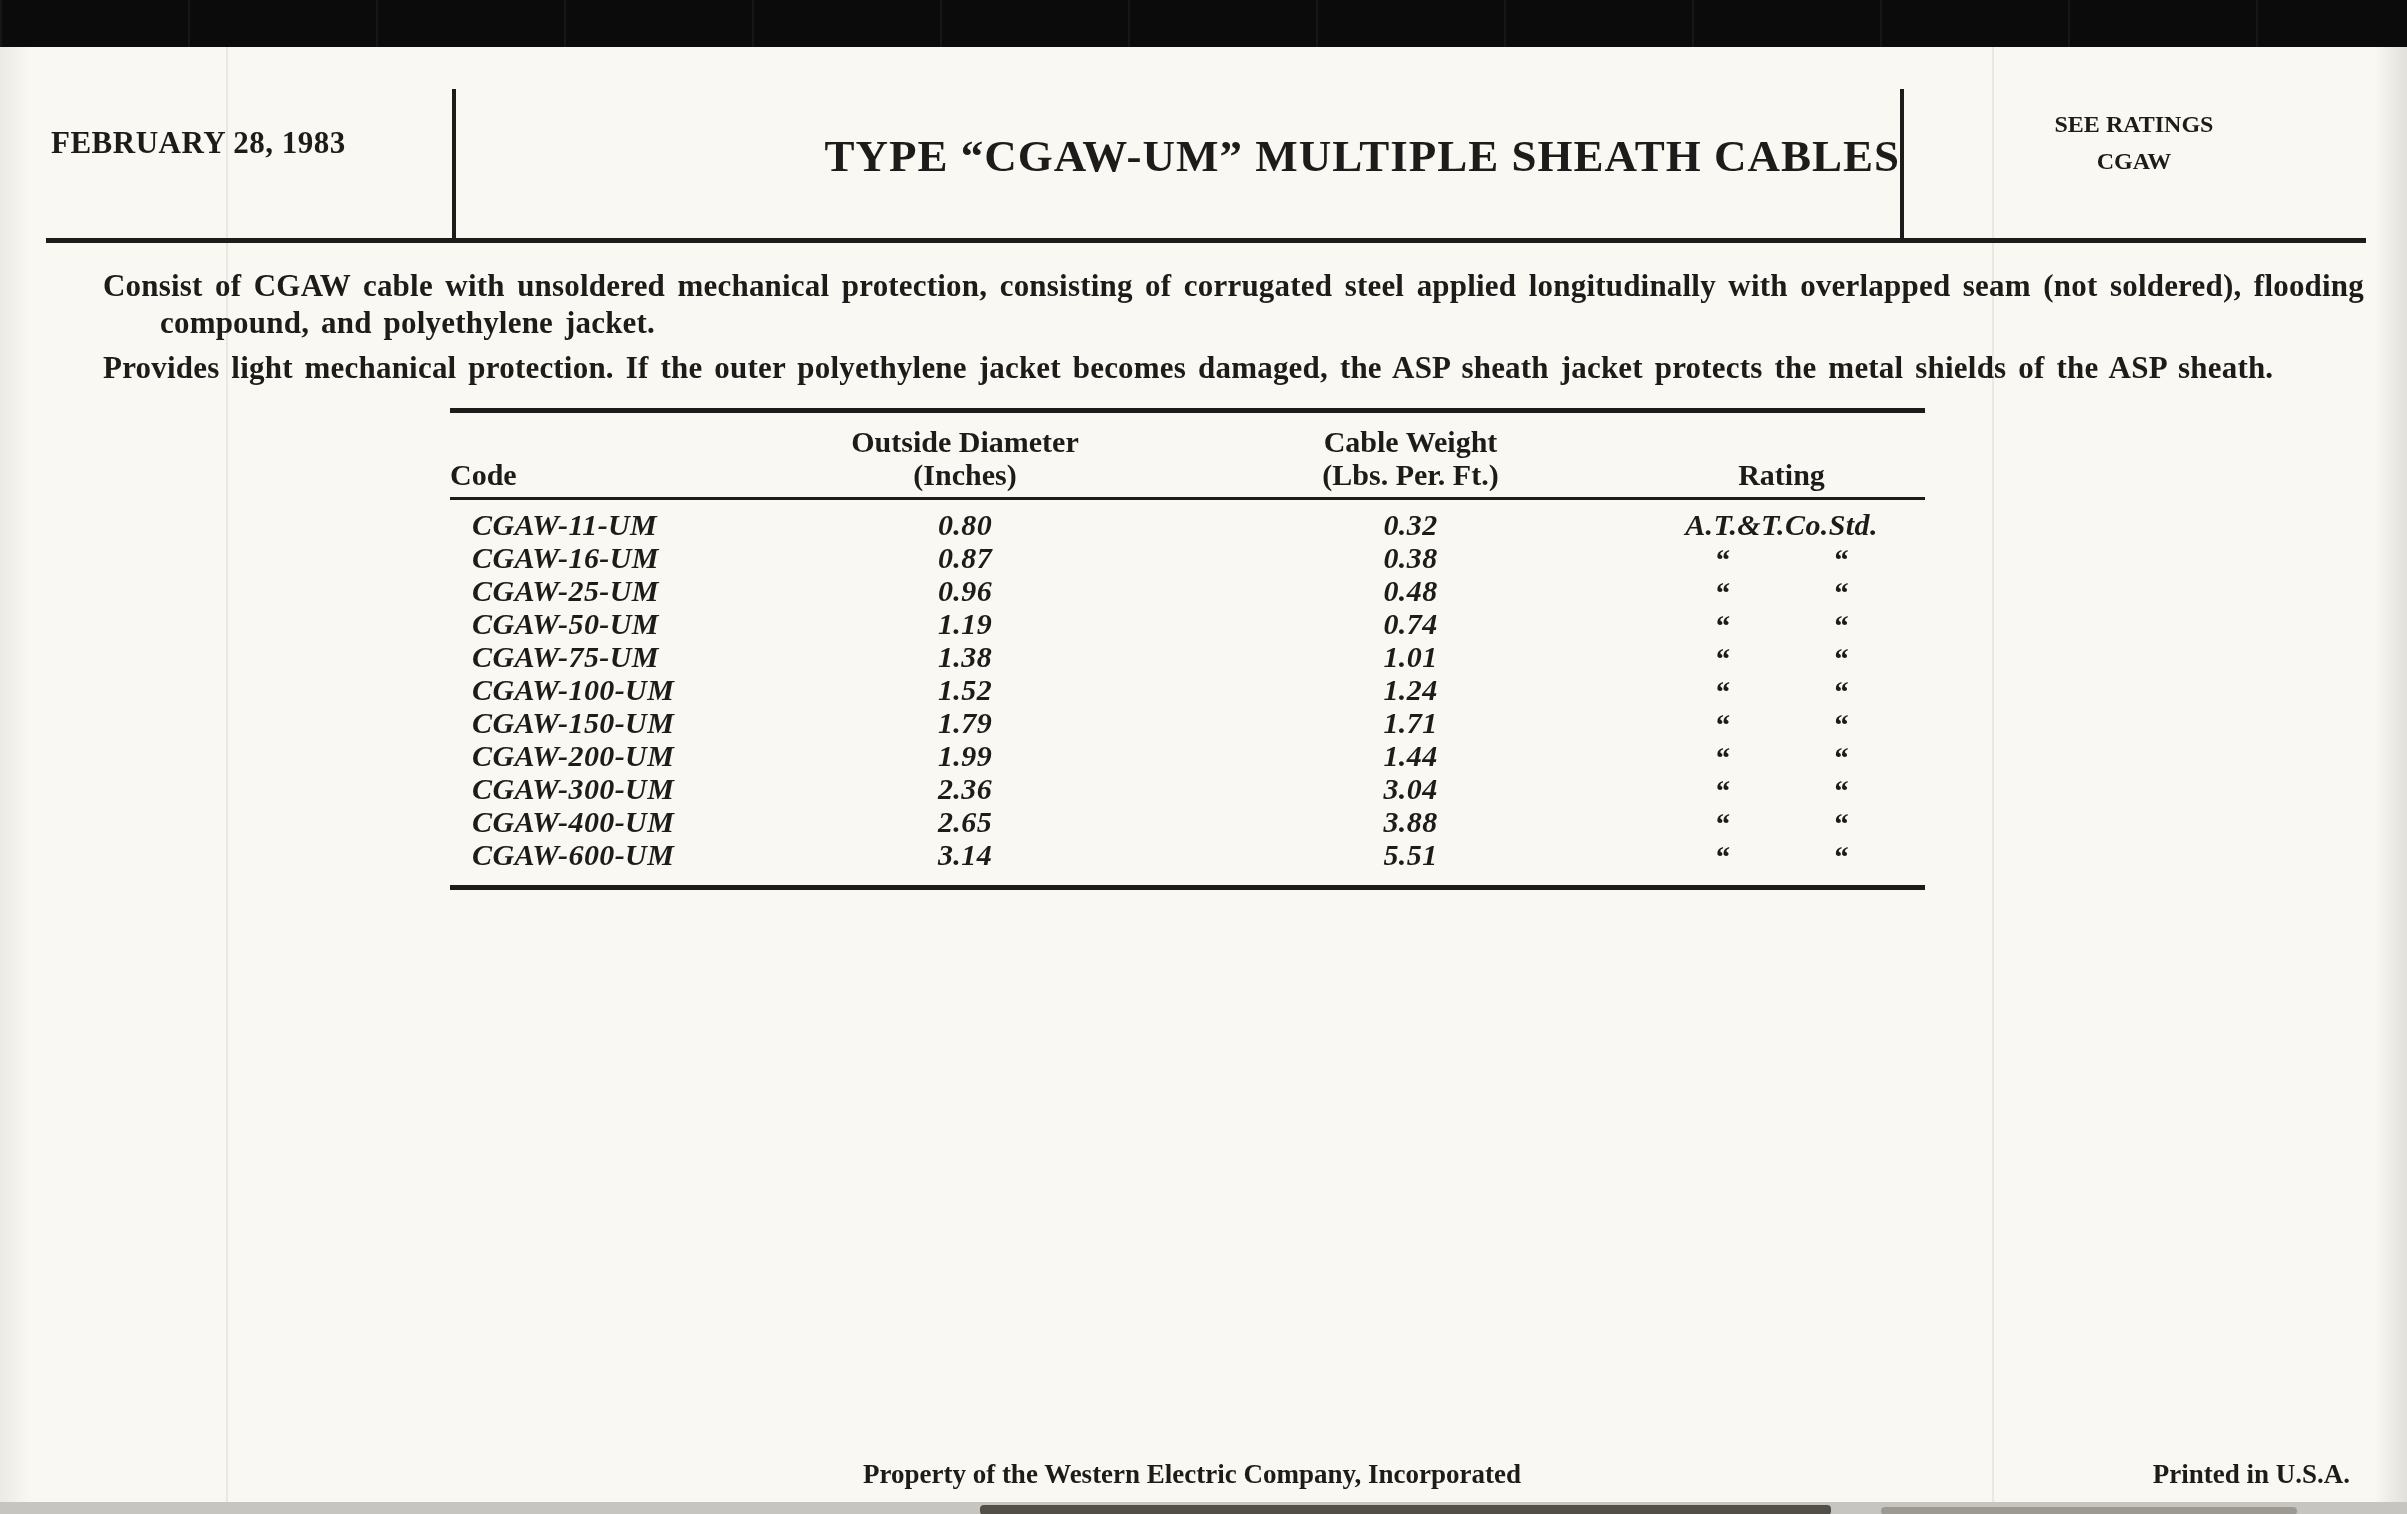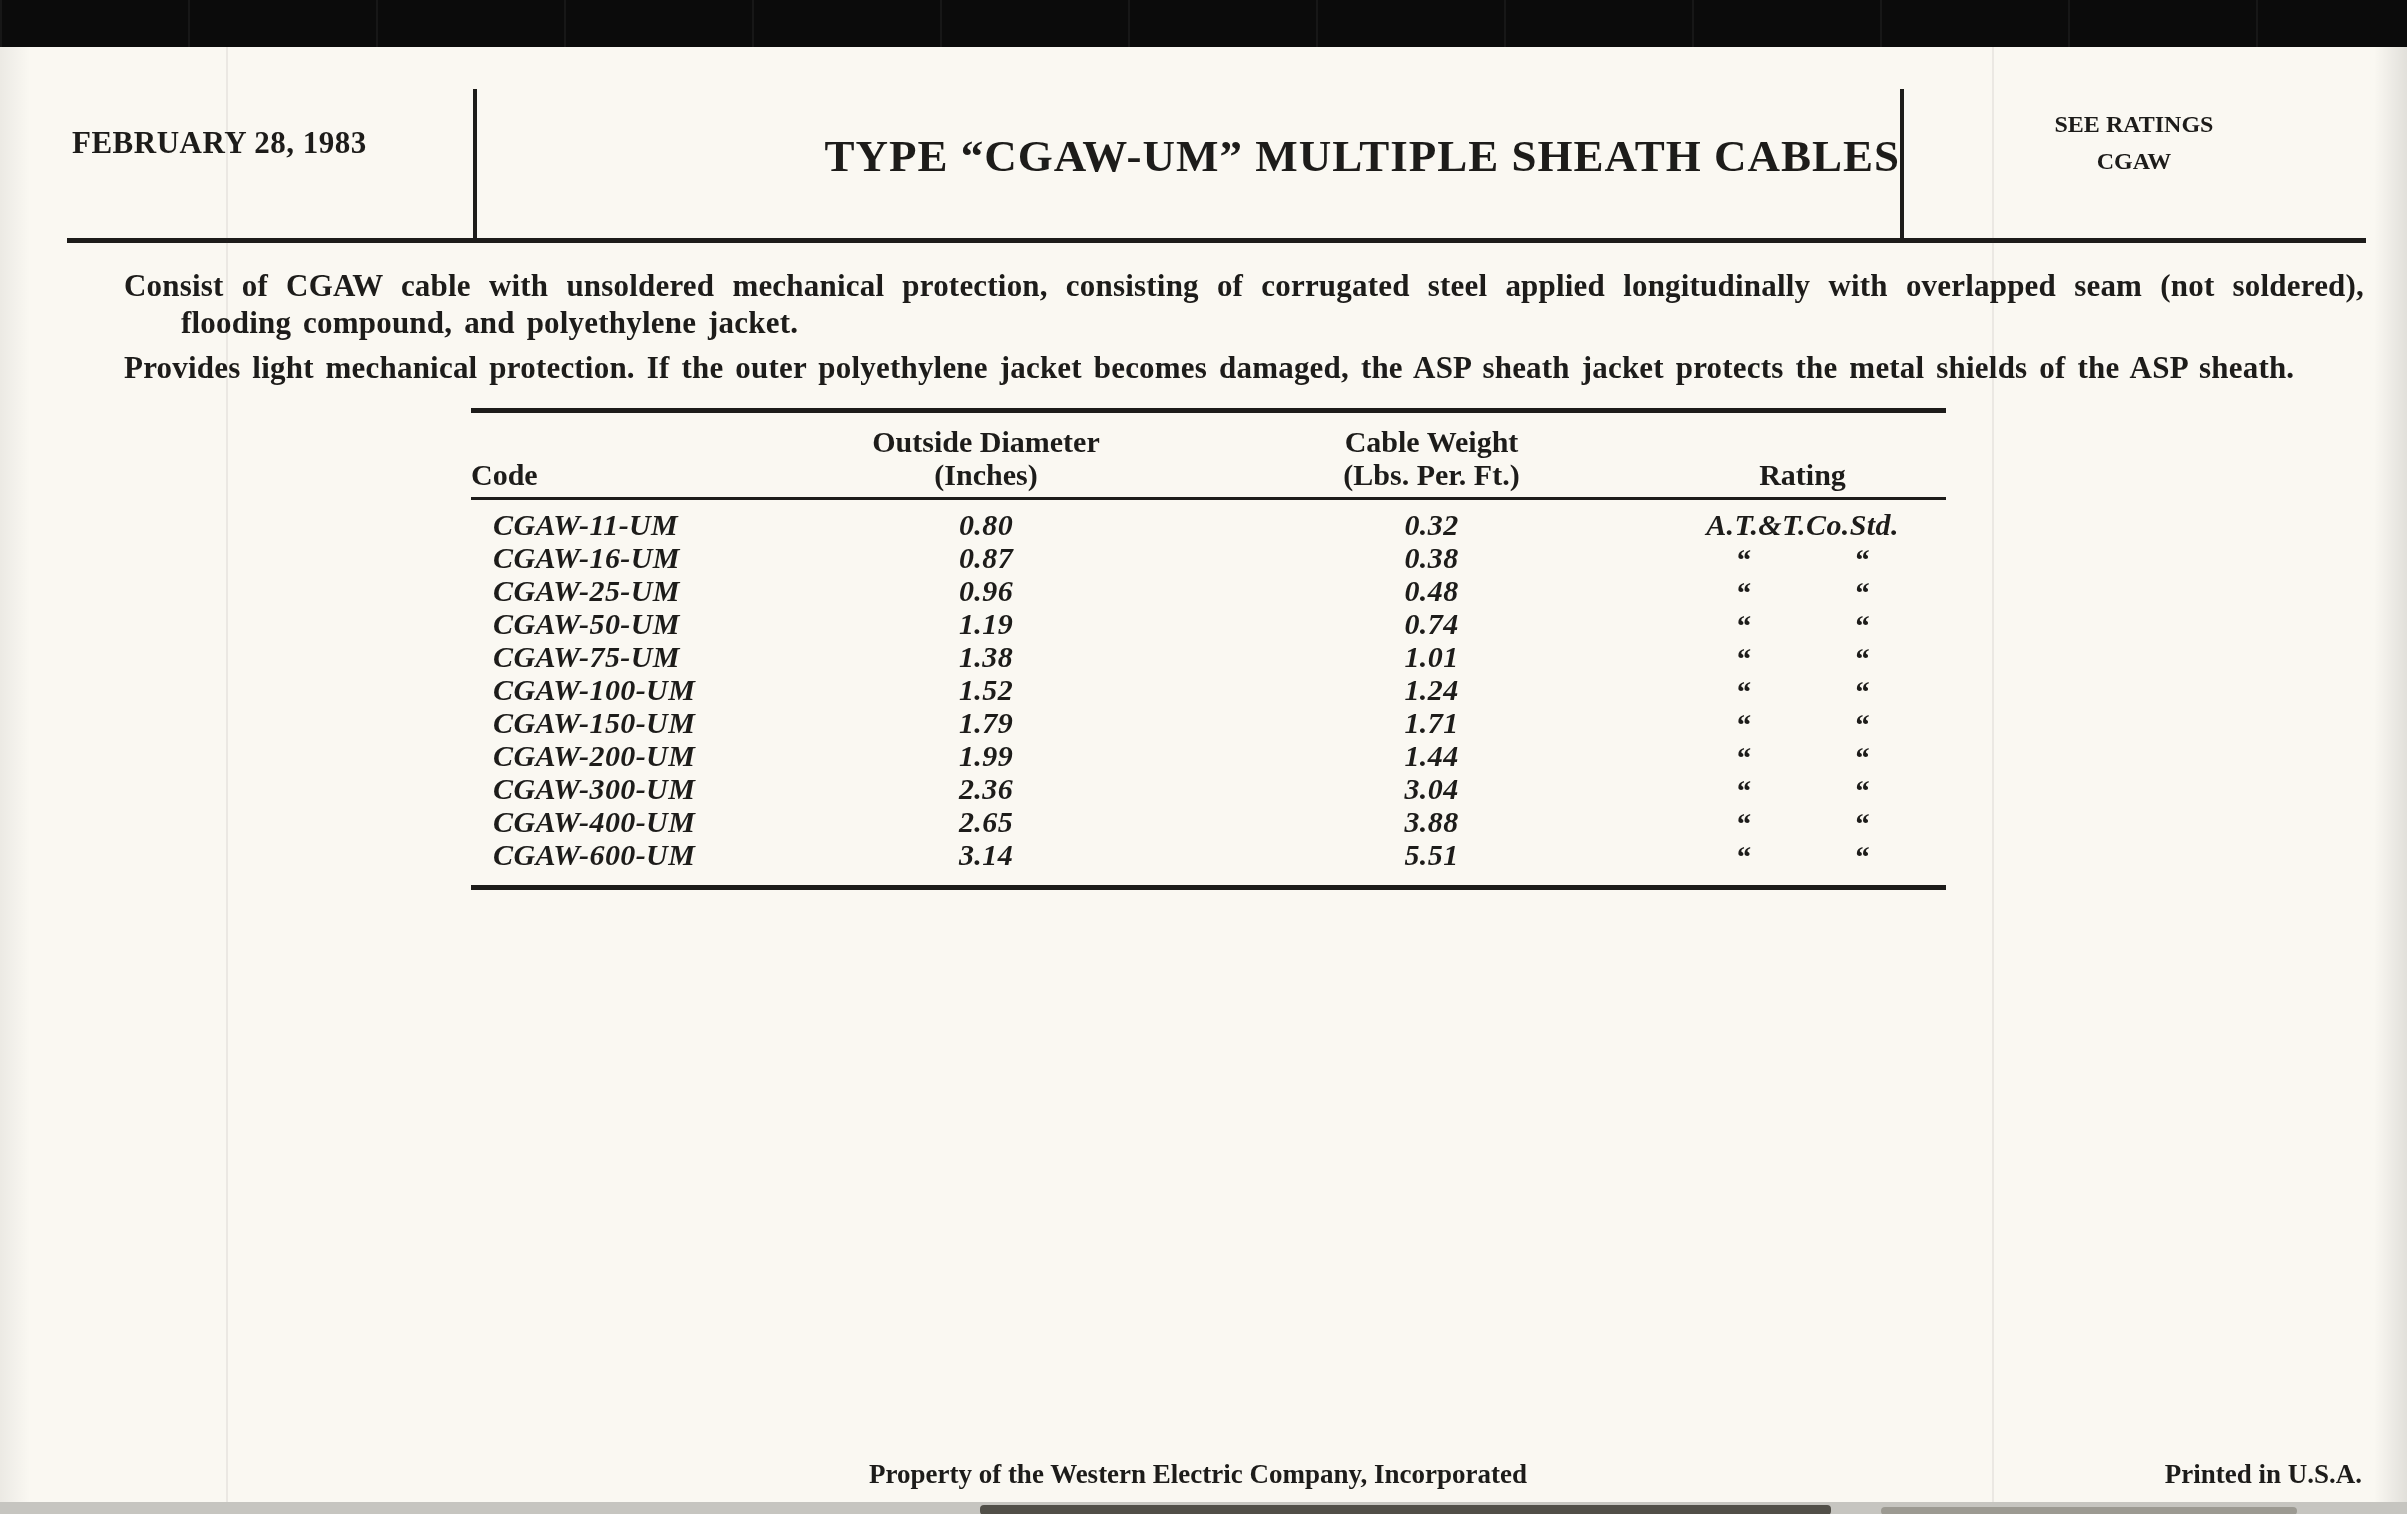--- a/index.html
+++ b/index.html
@@ -34,21 +34,20 @@
     height: 9px;
     background: #111;
   }
   .page {
     position: absolute;
     top: 47px; left: 0; right: 0; bottom: 0;
     background:
       linear-gradient(to right, rgba(0,0,0,0.06) 0, rgba(0,0,0,0.0) 30px),
       linear-gradient(to left, rgba(0,0,0,0.10) 0, rgba(0,0,0,0.0) 34px),
       #faf8f2;
-    padding-left: 21px;
   }
   
   .crease {
     position: absolute;
     top: 0; bottom: 0;
     width: 2px;
     background: rgba(60,55,45,0.08);
   }
   .crease.left  { left: 226px; }
   .crease.right { left: 1992px; }
@@ -146,21 +145,21 @@
   .c-rating.ditto {
     display: flex;
     justify-content: center;
     gap: 103px;
   }
   .dmark { display: inline-block; transform: translateY(2px); }
 
   
   .footer {
     position: absolute;
-    left: 0; right: 0;
+    left: 0; right: 12px;
     bottom: 22px;
     height: 34px;
     font-size: 27px;
   }
   .f-center {
     position: absolute;
     left: 0; right: 0;
     text-align: center;
     transform: translateX(-6px);
   }

